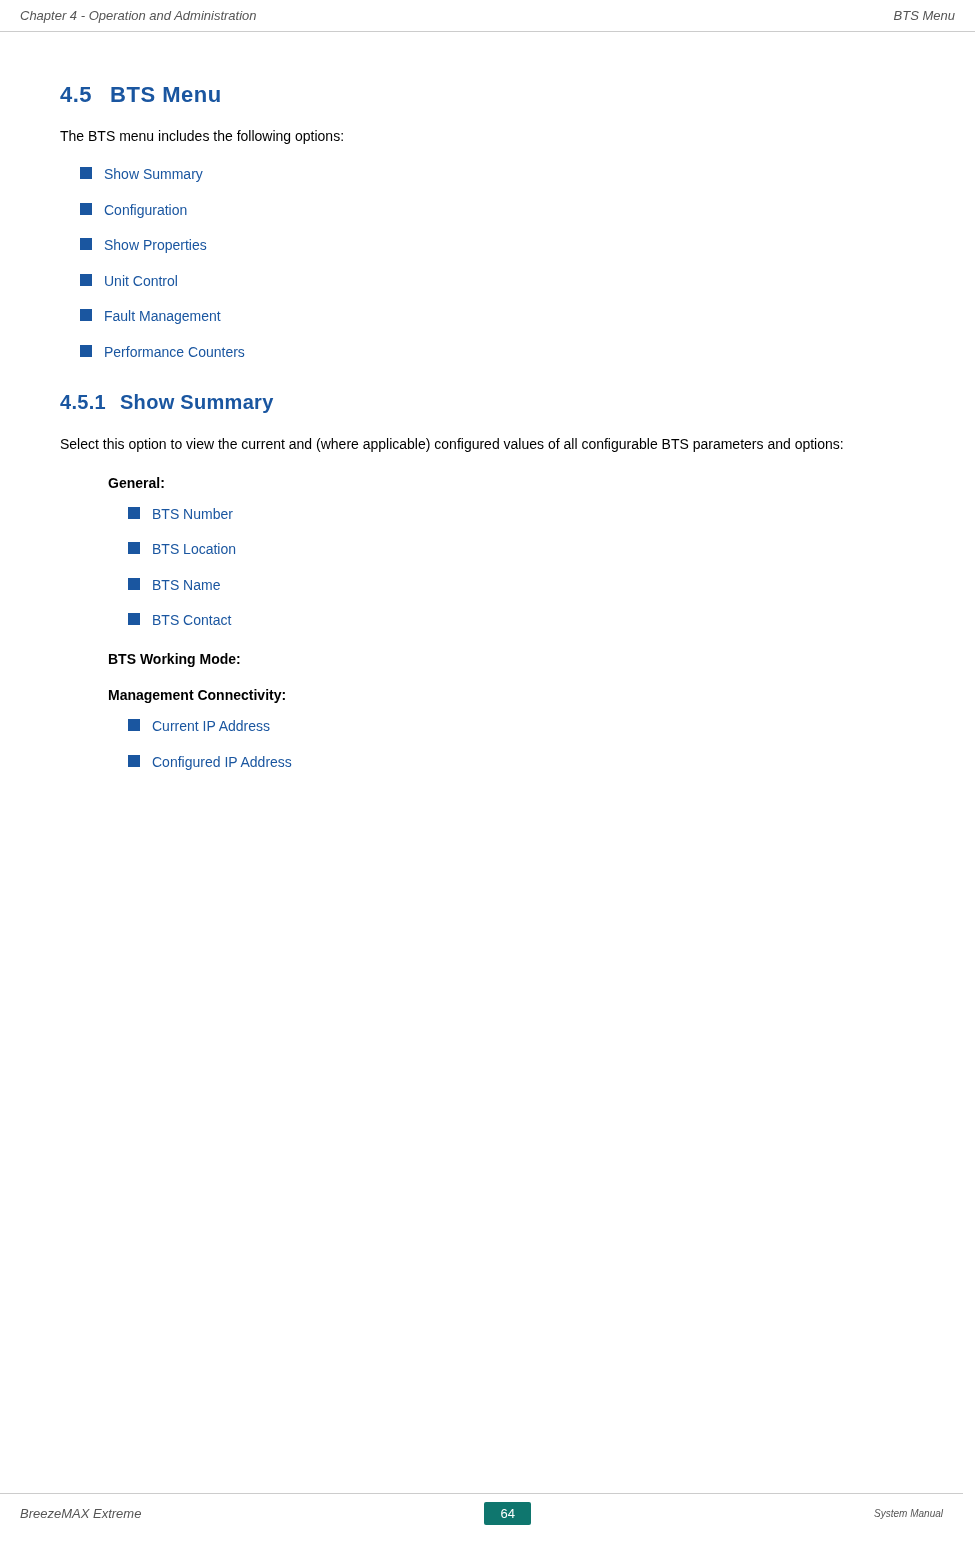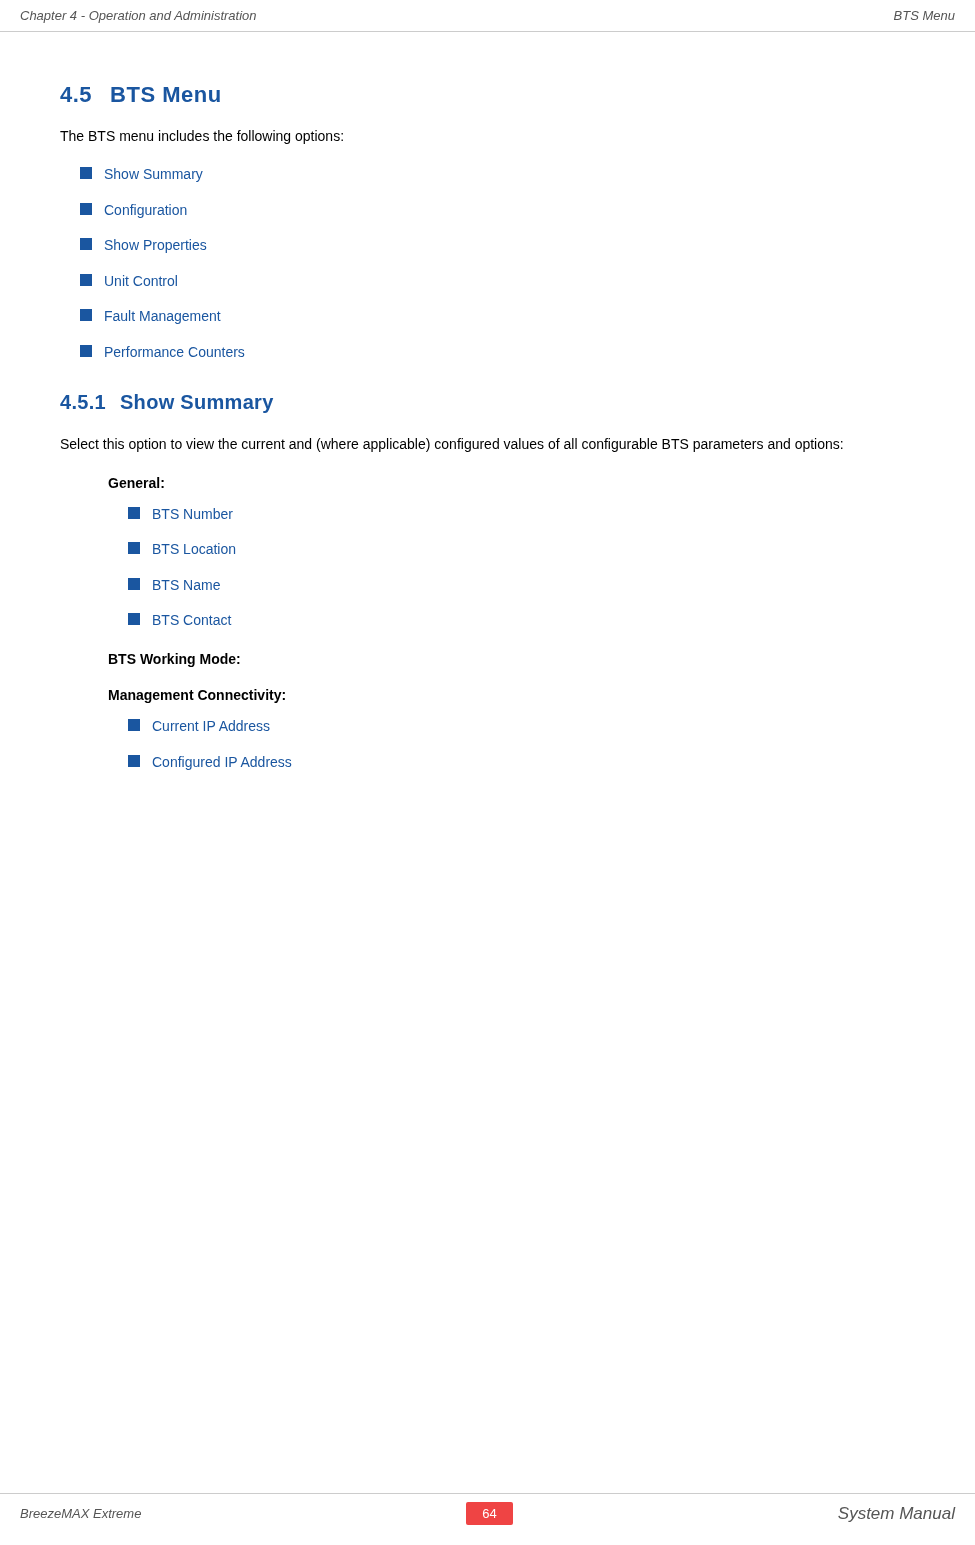--- a/index.html
+++ b/index.html
@@ -114,45 +114,45 @@
 
     .subsection-block {
       margin-top: 10px;
       margin-left: 48px;
     }
 
     .page-footer {
       position: absolute;
       bottom: 20px;
       left: 0;
-      right: 0;
+      right: 12px;
       display: flex;
       justify-content: space-between;
       align-items: center;
       padding: 0 20px;
       border-top: 1px solid #ccc;
       padding-top: 8px;
     }
 
     .page-footer .footer-left {
       font-size: 13px;
       color: #555;
       font-style: italic;
     }
 
     .page-footer .footer-center {
-      background-color: #ef4444;
+      background-color: #0f766e;
       color: #fff;
       padding: 4px 16px;
       font-size: 13px;
       border-radius: 2px;
     }
 
     .page-footer .footer-right {
-      font-size: 17px;
+      font-size: 10px;
       color: #555;
       font-style: italic;
     }
   </style>
 </head>
 <body>
 
 <div class="page-header">
   <span class="left">Chapter 4 - Operation and Administration</span>
   <span class="right">BTS Menu</span>

